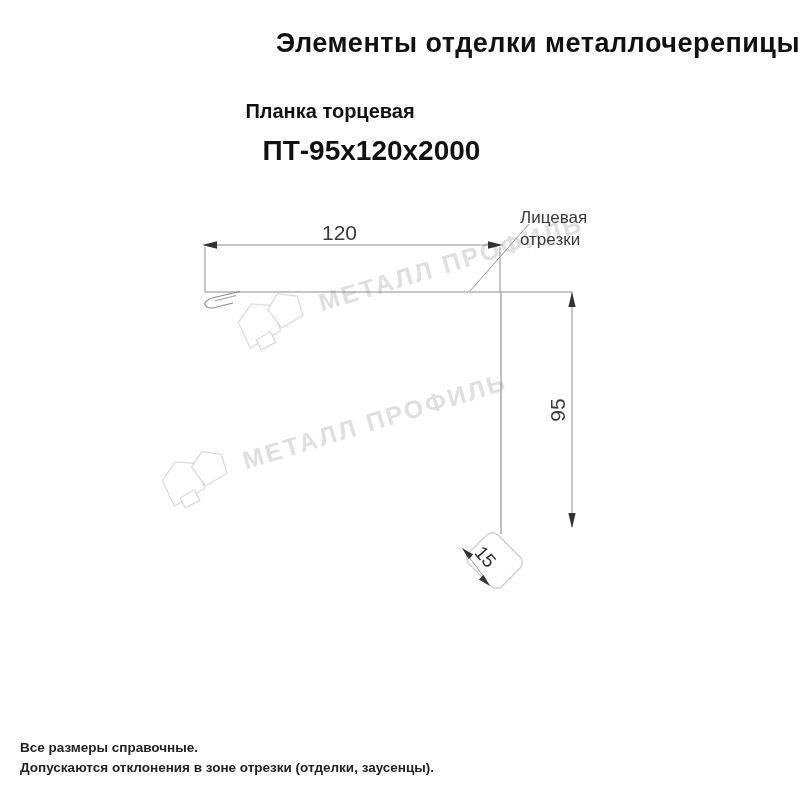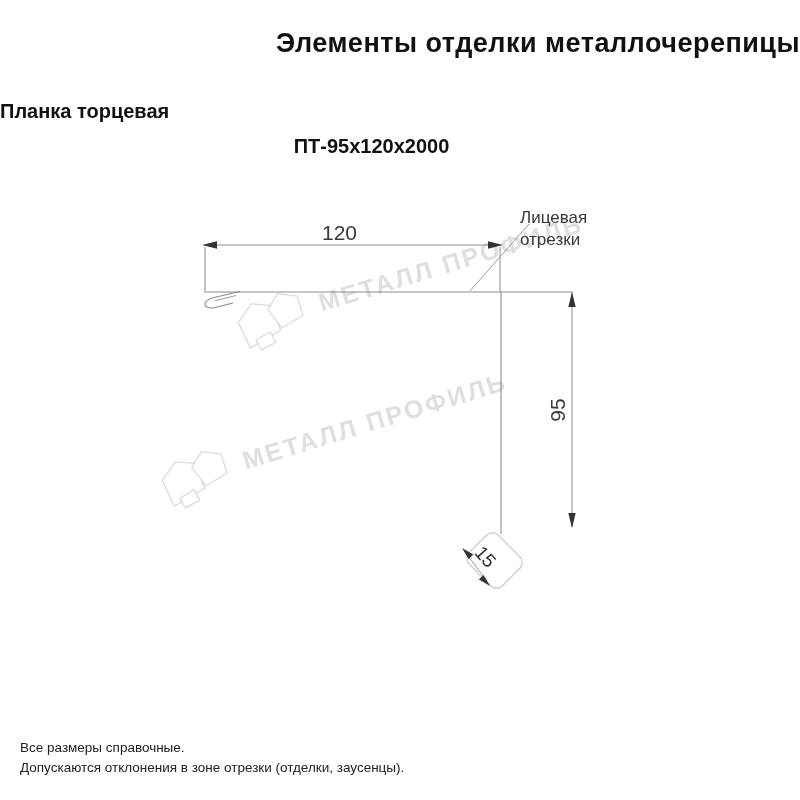--- a/index.html
+++ b/index.html
@@ -7,26 +7,26 @@
     width:800px;height:800px;position:relative;background:#ffffff;
     font-family:"Liberation Sans","DejaVu Sans",sans-serif;
     color:#1a1a1a;overflow:hidden;
   }
   .abs{position:absolute;}
   .title{
     left:0;top:28px;width:800px;text-align:right;
     font-size:27px;font-weight:bold;color:#111;letter-spacing:0.5px;
   }
   .product-name{
-    left:0;top:100px;width:660px;
+    left:0;top:100px;width:660px;text-align:center;
     font-size:20px;font-weight:bold;color:#111;
   }
   .product-code{
     left:0;top:135px;width:743px;text-align:center;
-    font-size:20px;font-weight:bold;color:#111;
+    font-size:28px;font-weight:bold;color:#111;
   }
   .dim-text{font-size:21px;color:#3a3a3a;}
   .dim-120{left:322px;top:221px;width:60px;text-align:left;}
   .dim-95{
     left:541px;top:398px;width:34px;text-align:center;
     transform:rotate(-90deg);transform-origin:center;
   }
   .dim-15{
     left:468px;top:546px;width:34px;text-align:center;
     font-size:19px;color:#2f2f2f;
@@ -40,21 +40,21 @@
     display:flex;align-items:center;gap:9px;
     transform:rotate(-17deg);transform-origin:0 50%;
     pointer-events:none;
   }
   .wm-1{left:234px;top:300px;}
   .wm-2{left:158px;top:458px;}
   .wm-text{
     font-size:25px;font-weight:bold;letter-spacing:2.5px;
     color:rgba(170,170,170,0.38);white-space:nowrap;
   }
-  .footer{left:20px;width:760px;font-size:13.5px;color:#222;}
+  .footer{left:20px;width:760px;font-size:13.5px;color:#222;font-weight:bold;}
   .note1{top:740px;}
   .note2{top:760px;}
   svg.drawing{left:0;top:0;}
 </style>
 </head>
 <body>
 
 <div class="abs title">Элементы отделки металлочерепицы</div>
 <div class="abs product-name">Планка торцевая</div>
 <div class="abs product-code">ПТ-95х120х2000</div>

